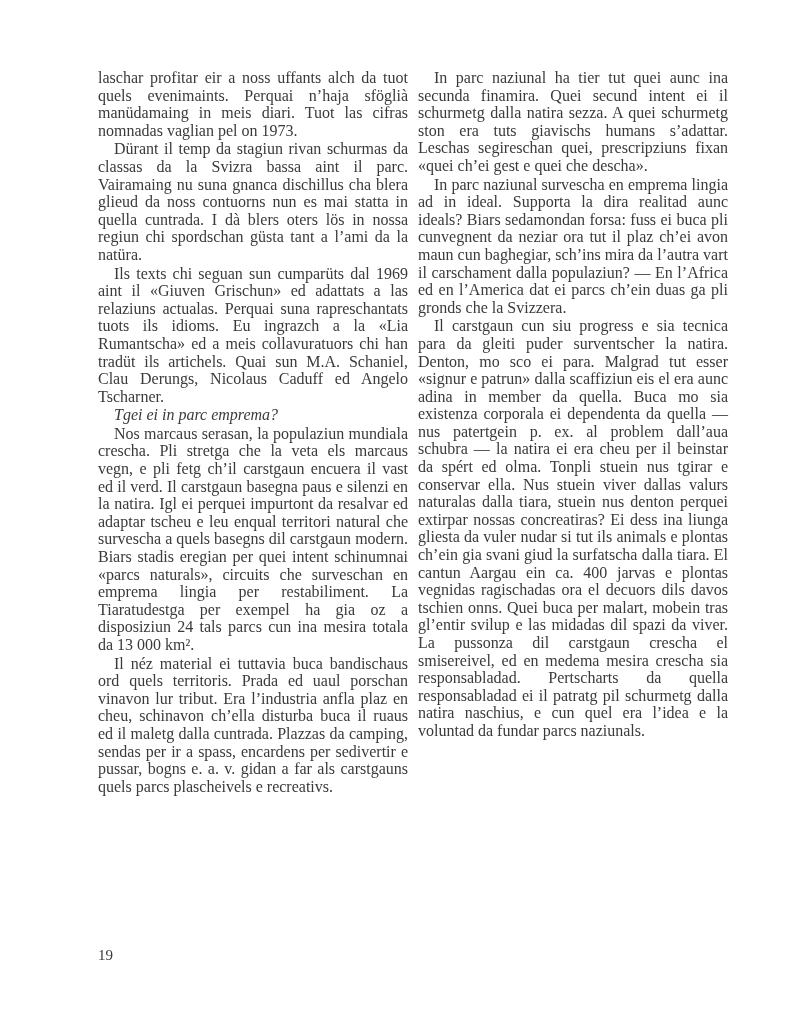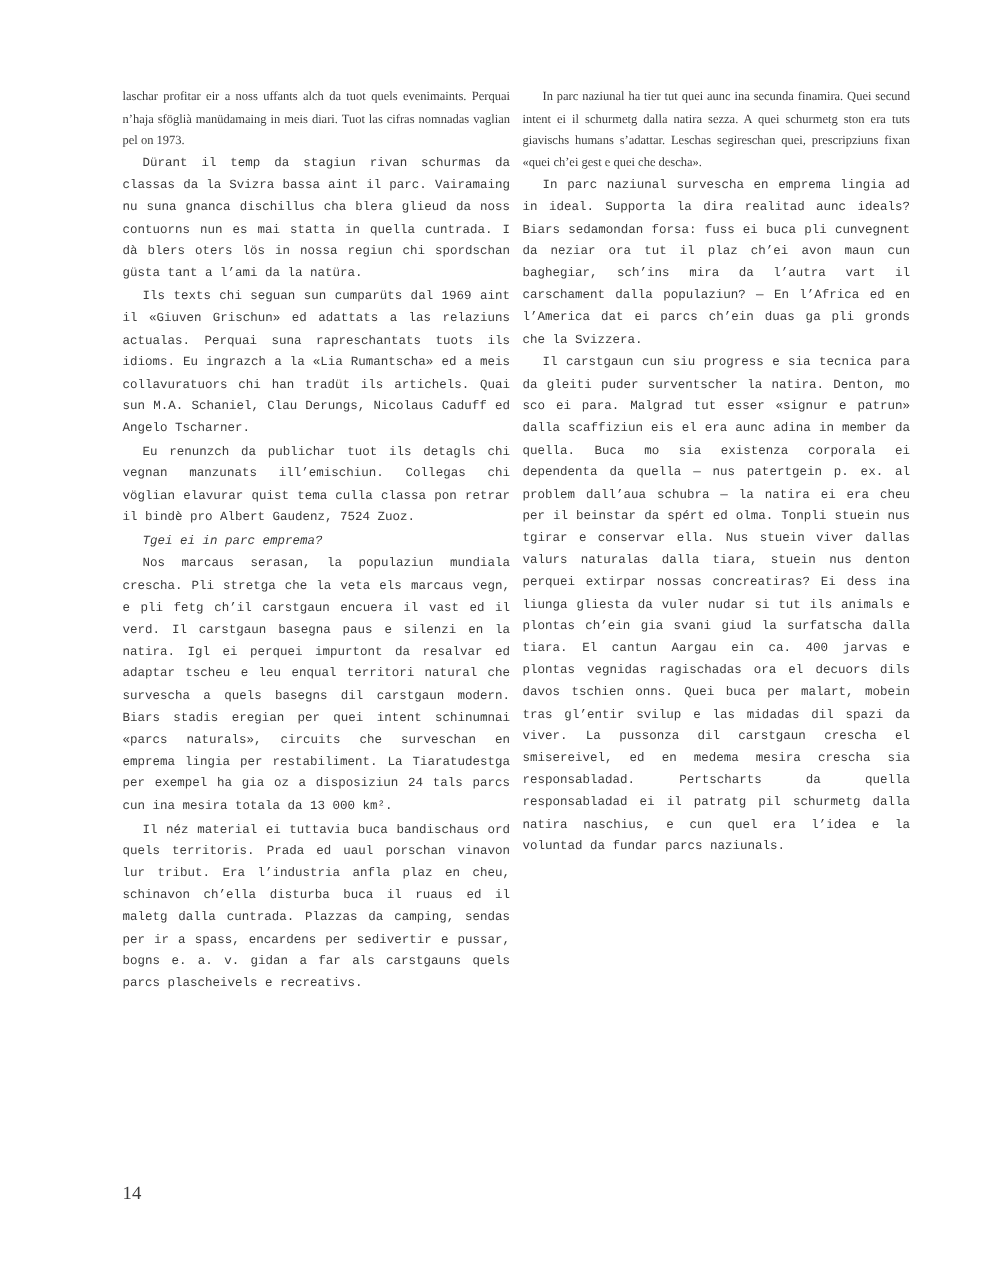--- a/index.html
+++ b/index.html
@@ -1,40 +1,39 @@
 <!DOCTYPE html>
 <html><head>
 <meta charset="utf-8">
 <style>
   html, body { margin: 0; padding: 0; background: #ffffff; }
   body { width: 800px; height: 1024px; position: relative; overflow: hidden;
          font-family: "Liberation Serif", "DejaVu Serif", serif; color: #3a3a3a; }
-  .col { position: absolute; top: 69px; width: 310px; font-size: 10px; line-height: 17.6px; }
+  .col { position: absolute; top: 69px; width: 310px; font-size: 16px; line-height: 17.6px; }
   .col-left { left: 98px; }
   .col-right { left: 418px; }
   .col p { margin: 0; text-align: justify; text-indent: 16px; hyphens: none; }
   .col p.noindent { text-indent: 0; }
-  .col p + p { margin-top: 1px; font-family: Liberation Mono, monospace; }
+  .col p + p { margin-top: 1px; }
   .heading { font-style: italic; text-align: center; margin: 0; }
   .heading-left { margin-top: 30px; margin-bottom: 30px; text-indent: 0; }
   .heading-right { text-align: left; margin-top: 46px; margin-bottom: 14px; text-indent: 0 !important; }
   .page-number { position: absolute; left: 98px; top: 947px; font-size: 15px; }
 </style>
 </head>
 <body>
 
 <div class="col col-left">
   <p class="noindent">laschar profitar eir a noss uffants alch da tuot quels evenimaints. Perquai n’haja sföglià manüdamaing in meis diari. Tuot las cifras nomnadas vaglian pel on 1973.</p>
   <p>Dürant il temp da stagiun rivan schurmas da classas da la Svizra bassa aint il parc. Vairamaing nu suna gnanca dischillus cha blera glieud da noss contuorns nun es mai statta in quella cuntrada. I dà blers oters lös in nossa regiun chi spordschan güsta tant a l’ami da la natüra.</p>
   <p>Ils texts chi seguan sun cumparüts dal 1969 aint il «Giuven Grischun» ed adattats a las relaziuns actualas. Perquai suna rapreschantats tuots ils idioms. Eu ingrazch a la «Lia Rumantscha» ed a meis collavuratuors chi han tradüt ils artichels. Quai sun M.A. Schaniel, Clau Derungs, Nicolaus Caduff ed Angelo Tscharner.</p>
-  <p>Eu renunzch da publichar tuot ils detagls chi vegnan manzunats ill’emischiun. Collegas chi vöglian elavurar quist tema culla classa pon retrar il bindè pro Albert Gaudenz, 7524 Zuoz.</p>
   <p class="heading heading-left">Tgei ei in parc emprema?</p>
   <p>Nos marcaus serasan, la populaziun mundiala crescha. Pli stretga che la veta els marcaus vegn, e pli fetg ch’il carstgaun encuera il vast ed il verd. Il carstgaun basegna paus e silenzi en la natira. Igl ei perquei impurtont da resalvar ed adaptar tscheu e leu enqual territori natural che survescha a quels basegns dil carstgaun modern. Biars stadis eregian per quei intent schinumnai «parcs naturals», circuits che surveschan en emprema lingia per restabiliment. La Tiaratudestga per exempel ha gia oz a disposiziun 24 tals parcs cun ina mesira totala da 13 000 km².</p>
   <p>Il néz material ei tuttavia buca bandischaus ord quels territoris. Prada ed uaul porschan vinavon lur tribut. Era l’industria anfla plaz en cheu, schinavon ch’ella disturba buca il ruaus ed il maletg dalla cuntrada. Plazzas da camping, sendas per ir a spass, encardens per sedivertir e pussar, bogns e. a. v. gidan a far als carstgauns quels parcs plascheivels e recreativs.</p>
 </div>
 
 <div class="col col-right">
   <p>In parc naziunal ha tier tut quei aunc ina secunda finamira. Quei secund intent ei il schurmetg dalla natira sezza. A quei schurmetg ston era tuts giavischs humans s’adattar. Leschas segireschan quei, prescripziuns fixan «quei ch’ei gest e quei che descha».</p>
   <p>In parc naziunal survescha en emprema lingia ad in ideal. Supporta la dira realitad aunc ideals? Biars sedamondan forsa: fuss ei buca pli cunvegnent da neziar ora tut il plaz ch’ei avon maun cun baghegiar, sch’ins mira da l’autra vart il carschament dalla populaziun? — En l’Africa ed en l’America dat ei parcs ch’ein duas ga pli gronds che la Svizzera.</p>
   <p>Il carstgaun cun siu progress e sia tecnica para da gleiti puder surventscher la natira. Denton, mo sco ei para. Malgrad tut esser «signur e patrun» dalla scaffiziun eis el era aunc adina in member da quella. Buca mo sia existenza corporala ei dependenta da quella — nus patertgein p. ex. al problem dall’aua schubra — la natira ei era cheu per il beinstar da spért ed olma. Tonpli stuein nus tgirar e conservar ella. Nus stuein viver dallas valurs naturalas dalla tiara, stuein nus denton perquei extirpar nossas concreatiras? Ei dess ina liunga gliesta da vuler nudar si tut ils animals e plontas ch’ein gia svani giud la surfatscha dalla tiara. El cantun Aargau ein ca. 400 jarvas e plontas vegnidas ragischadas ora el decuors dils davos tschien onns. Quei buca per malart, mobein tras gl’entir svilup e las midadas dil spazi da viver. La pussonza dil carstgaun crescha el smisereivel, ed en medema mesira crescha sia responsabladad. Pertscharts da quella responsabladad ei il patratg pil schurmetg dalla natira naschius, e cun quel era l’idea e la voluntad da fundar parcs naziunals.</p>
 </div>
 
-<div class="page-number">14</div>
+<div class="page-number">19</div>
 
 </body></html>

